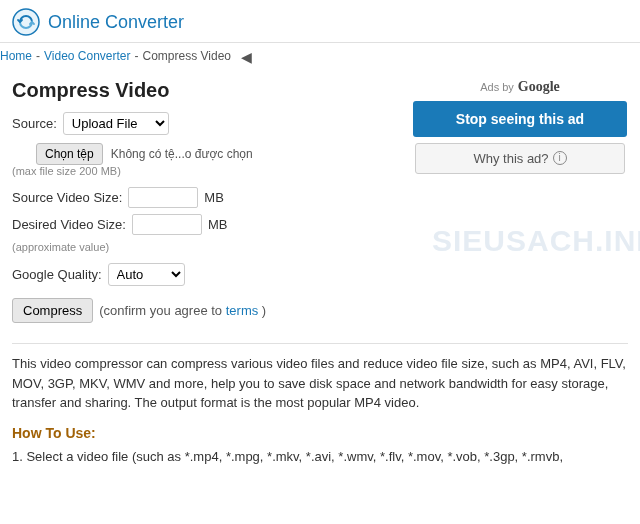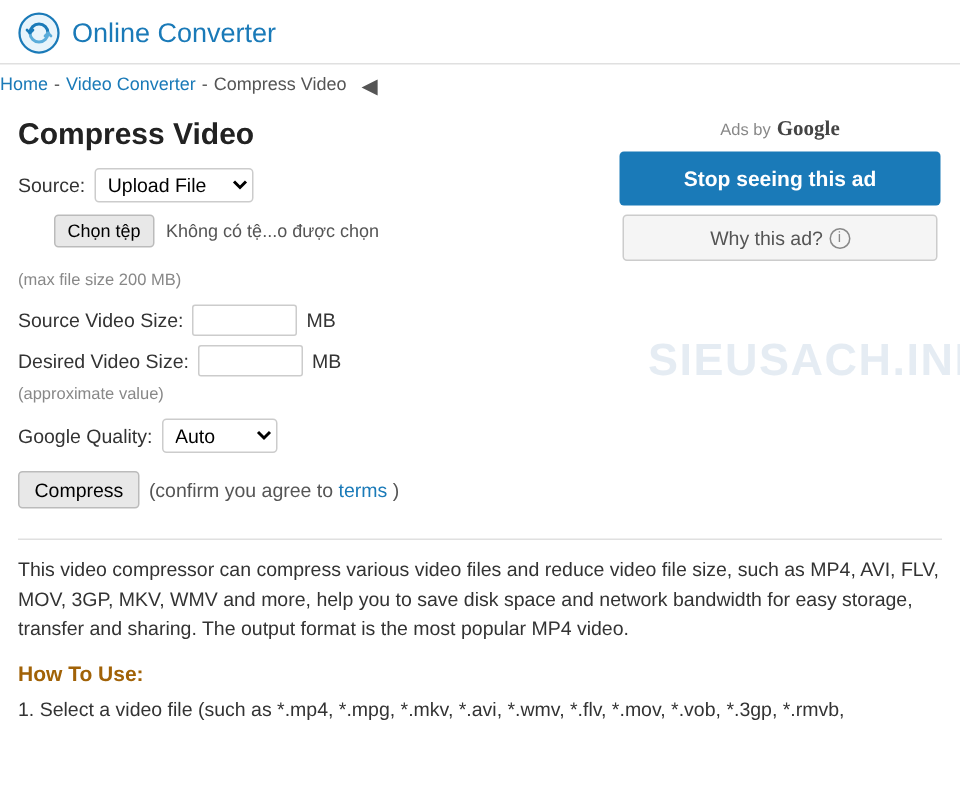--- a/index.html
+++ b/index.html
@@ -107,21 +107,21 @@
       background: #f5f5f5;
       color: #555;
       border: 1px solid #ccc;
       border-radius: 3px;
       padding: 7px 16px;
       font-size: 13px;
       cursor: pointer;
       width: 210px;
       text-align: center;
       display: flex;
-      align-items: flex-end;
+      align-items: flex-start;
       justify-content: center;
       gap: 4px;
     }
     .why-info-icon {
       display: inline-block;
       width: 14px;
       height: 14px;
       border: 1px solid #888;
       border-radius: 50%;
       font-size: 10px;
@@ -177,21 +177,21 @@
     }
     .upload-note {
       font-size: 12px;
       color: #666;
       margin-bottom: 8px;
     }
     .file-row {
       display: flex;
       align-items: center;
       gap: 8px;
-      margin-bottom: 16px;
+      margin-bottom: 0;
       padding-left: 24px;
     }
     .choose-file-btn {
       background: #e8e8e8;
       border: 1px solid #bbb;
       border-radius: 3px;
       padding: 3px 8px;
       font-size: 12px;
       cursor: pointer;
     }

